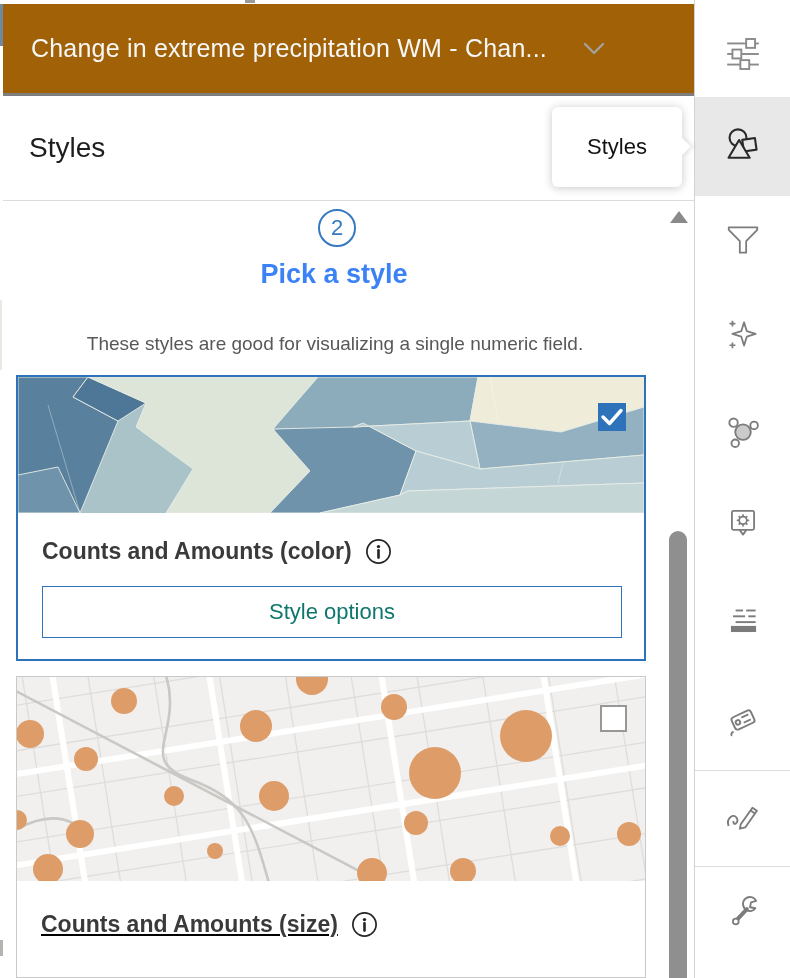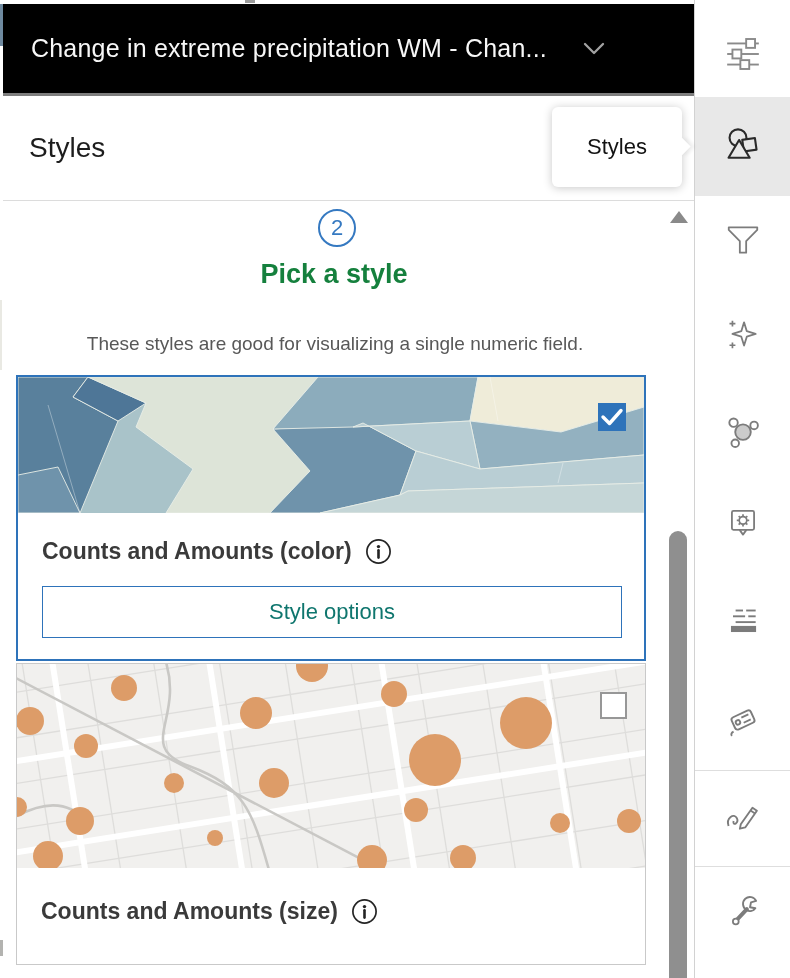--- a/index.html
+++ b/index.html
@@ -7,21 +7,21 @@
     width:790px;height:978px;position:relative;overflow:hidden;
     background:#ffffff;
     font-family:"Liberation Sans","DejaVu Sans",sans-serif;
     -webkit-font-smoothing:antialiased;
   }
   
   .sliver{position:absolute;}
   
   .app-header{
     position:absolute;left:3px;top:4px;width:691px;height:92px;
-    background:#000000;border-bottom:3px solid #7e7e7e;
+    background:#a16207;border-bottom:3px solid #7e7e7e;
     display:flex;align-items:center;box-sizing:border-box;
     padding:0 30px 0 28px;cursor:pointer;
   }
   .app-header .layer-title{
     color:#f7f7f7;font-size:25px;letter-spacing:.2px;
     white-space:nowrap;overflow:hidden;flex:0 1 auto;
   }
   .app-header .chev{margin-left:36px;flex:0 0 auto;display:flex;}
   
   .side-rail{
@@ -69,21 +69,21 @@
     background:#8f8f8f;border-radius:10px;cursor:grab;
   }
   .step-circle{
     position:absolute;left:315px;top:8px;width:38px;height:38px;
     border:2px solid #3579c1;border-radius:50%;box-sizing:border-box;
     display:flex;align-items:center;justify-content:center;
     color:#3579c1;font-size:22px;
   }
   .pick-heading{
     position:absolute;left:0;top:58px;width:662px;text-align:center;
-    font-size:27px;font-weight:700;color:#15803d;
+    font-size:27px;font-weight:700;color:#3b82f6;
   }
   .pick-desc{
     position:absolute;left:4px;top:132px;width:656px;text-align:center;
     font-size:19px;color:#585858;
   }
   
   .card{position:absolute;left:13px;width:630px;background:#fff;box-sizing:border-box;cursor:pointer;}
   .card.selected{border:2px solid #2e73ba;}
   .card.unselected{border:1px solid #c9c9c9;}
   .card-thumb{position:relative;width:100%;overflow:hidden;}
@@ -97,21 +97,21 @@
   .card-title-row{display:flex;align-items:center;gap:13px;}
   .card-title{font-size:23px;font-weight:700;color:#3a3a3a;}
   .info-btn{display:flex;cursor:pointer;}
   .style-options-btn{
     margin:21px 0 0 0;height:52px;border:1px solid #2e73ba;background:#fff;
     display:flex;align-items:center;justify-content:center;
     font-size:22px;color:#0f766e;cursor:pointer;box-sizing:border-box;
   }
   #card-color{top:174px;height:286px;}
   #card-color .card-thumb{height:136px;}
-  #card-size{top:462px;height:302px;}
+  #card-size{top:475px;height:302px;text-decoration:underline;}
   #card-size .card-thumb{height:204px;}
 </style>
 </head>
 <body>
 
 <div class="sliver" style="left:0;top:4px;width:3px;height:42px;background:#6f8aa0;"></div>
 <div class="sliver" style="left:0;top:300px;width:2px;height:70px;background:#e9e9e3;"></div>
 <div class="sliver" style="left:0;top:940px;width:3px;height:16px;background:#b3b3b0;"></div>
 <div class="sliver" style="left:245px;top:0;width:10px;height:3px;background:#9a9a9a;"></div>
 

